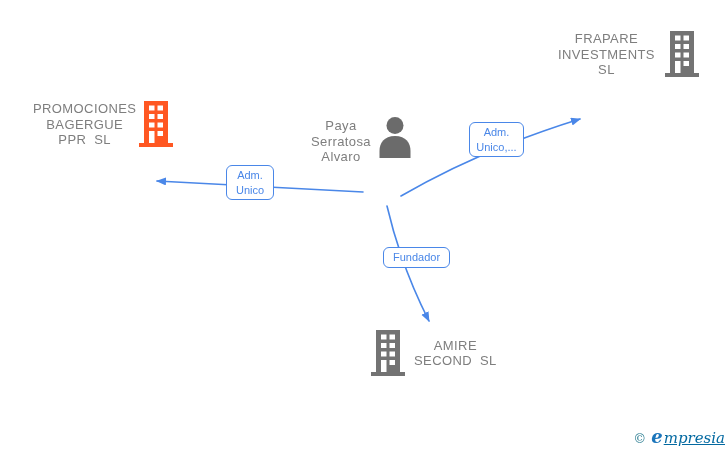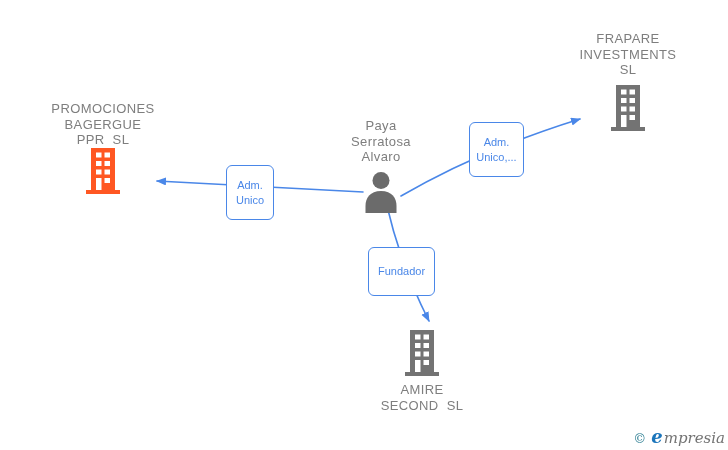--- a/index.html
+++ b/index.html
@@ -3,41 +3,41 @@
 <meta charset="utf-8">
 <style>
   html,body{margin:0;padding:0;}
   body{
     width:728px;height:450px;position:relative;overflow:hidden;
     background:#ffffff;
     font-family:"Liberation Sans", sans-serif;
   }
   #edges-svg{position:absolute;left:0;top:0;z-index:1;}
   .node{
-    position:absolute;display:flex;flex-direction:column;align-items:center;
+    position:absolute;display:flex;flex-direction:row;align-items:center;
     z-index:2;cursor:pointer;
   }
   .node-label{
     font-size:13px;line-height:15.5px;text-align:center;
     white-space:pre-wrap;letter-spacing:0.4px;font-weight:400;
   }
   #node-promociones{left:33px;top:101px;width:140px;gap:0;}
   #node-paya{left:311px;top:110px;width:140px;gap:6px;}
   #node-frapare{left:558px;top:31px;width:140px;gap:7px;}
-  #node-amire{left:352px;top:330px;width:140px;gap:6px;}
+  #node-amire{left:368px;top:330px;width:140px;gap:6px;}
   .edge-label{
     position:absolute;z-index:3;background:#ffffff;
     border:1.5px solid currentColor;border-radius:6px;
     font-size:11px;line-height:14.5px;text-align:center;
-    white-space:pre-wrap;padding:12px 6px;box-sizing:border-box;
+    white-space:pre-wrap;padding:2px 6px;box-sizing:border-box;
     cursor:pointer;
   }
   #edge-label-0{left:226px;top:165px;width:48px;}
   #edge-label-1{left:469px;top:122px;width:55px;}
-  #edge-label-2{left:368px;top:247px;padding:16px 9px;}
+  #edge-label-2{left:383px;top:247px;padding:2px 9px;}
   .icon-wrap{display:block;line-height:0;}
   #footer-logo{
     position:absolute;right:3px;bottom:3px;z-index:4;
     font-family:"DejaVu Serif", serif;font-style:italic;
     display:flex;align-items:baseline;gap:1px;cursor:pointer;
   }
   #footer-logo .copy{font-size:13px;font-style:normal;}
   #footer-logo .brand-e{font-size:18px;font-weight:bold;margin-left:4px;}
   #footer-logo .brand-rest{font-size:15px;}
 </style>
@@ -128,14 +128,14 @@
 
 <div class="edge-label" id="edge-label-0" style="color: rgb(74, 135, 232);">Adm.
 Unico</div>
 <div class="edge-label" id="edge-label-1" style="color: rgb(74, 135, 232);">Adm.
 Unico,...</div>
 <div class="edge-label" id="edge-label-2" style="color: rgb(74, 135, 232);">Fundador</div>
 
 <div id="footer-logo">
   <span class="copy" style="color: rgb(46, 127, 147);">©</span>
   <span class="brand-e" style="color: rgb(27, 117, 187);">e</span>
-  <span class="brand-rest" style="color: #737373;">mpresia</span>
+  <span class="brand-rest" style="color: #0369a1; text-decoration: underline;">mpresia</span>
 </div>
 
 </body></html>

